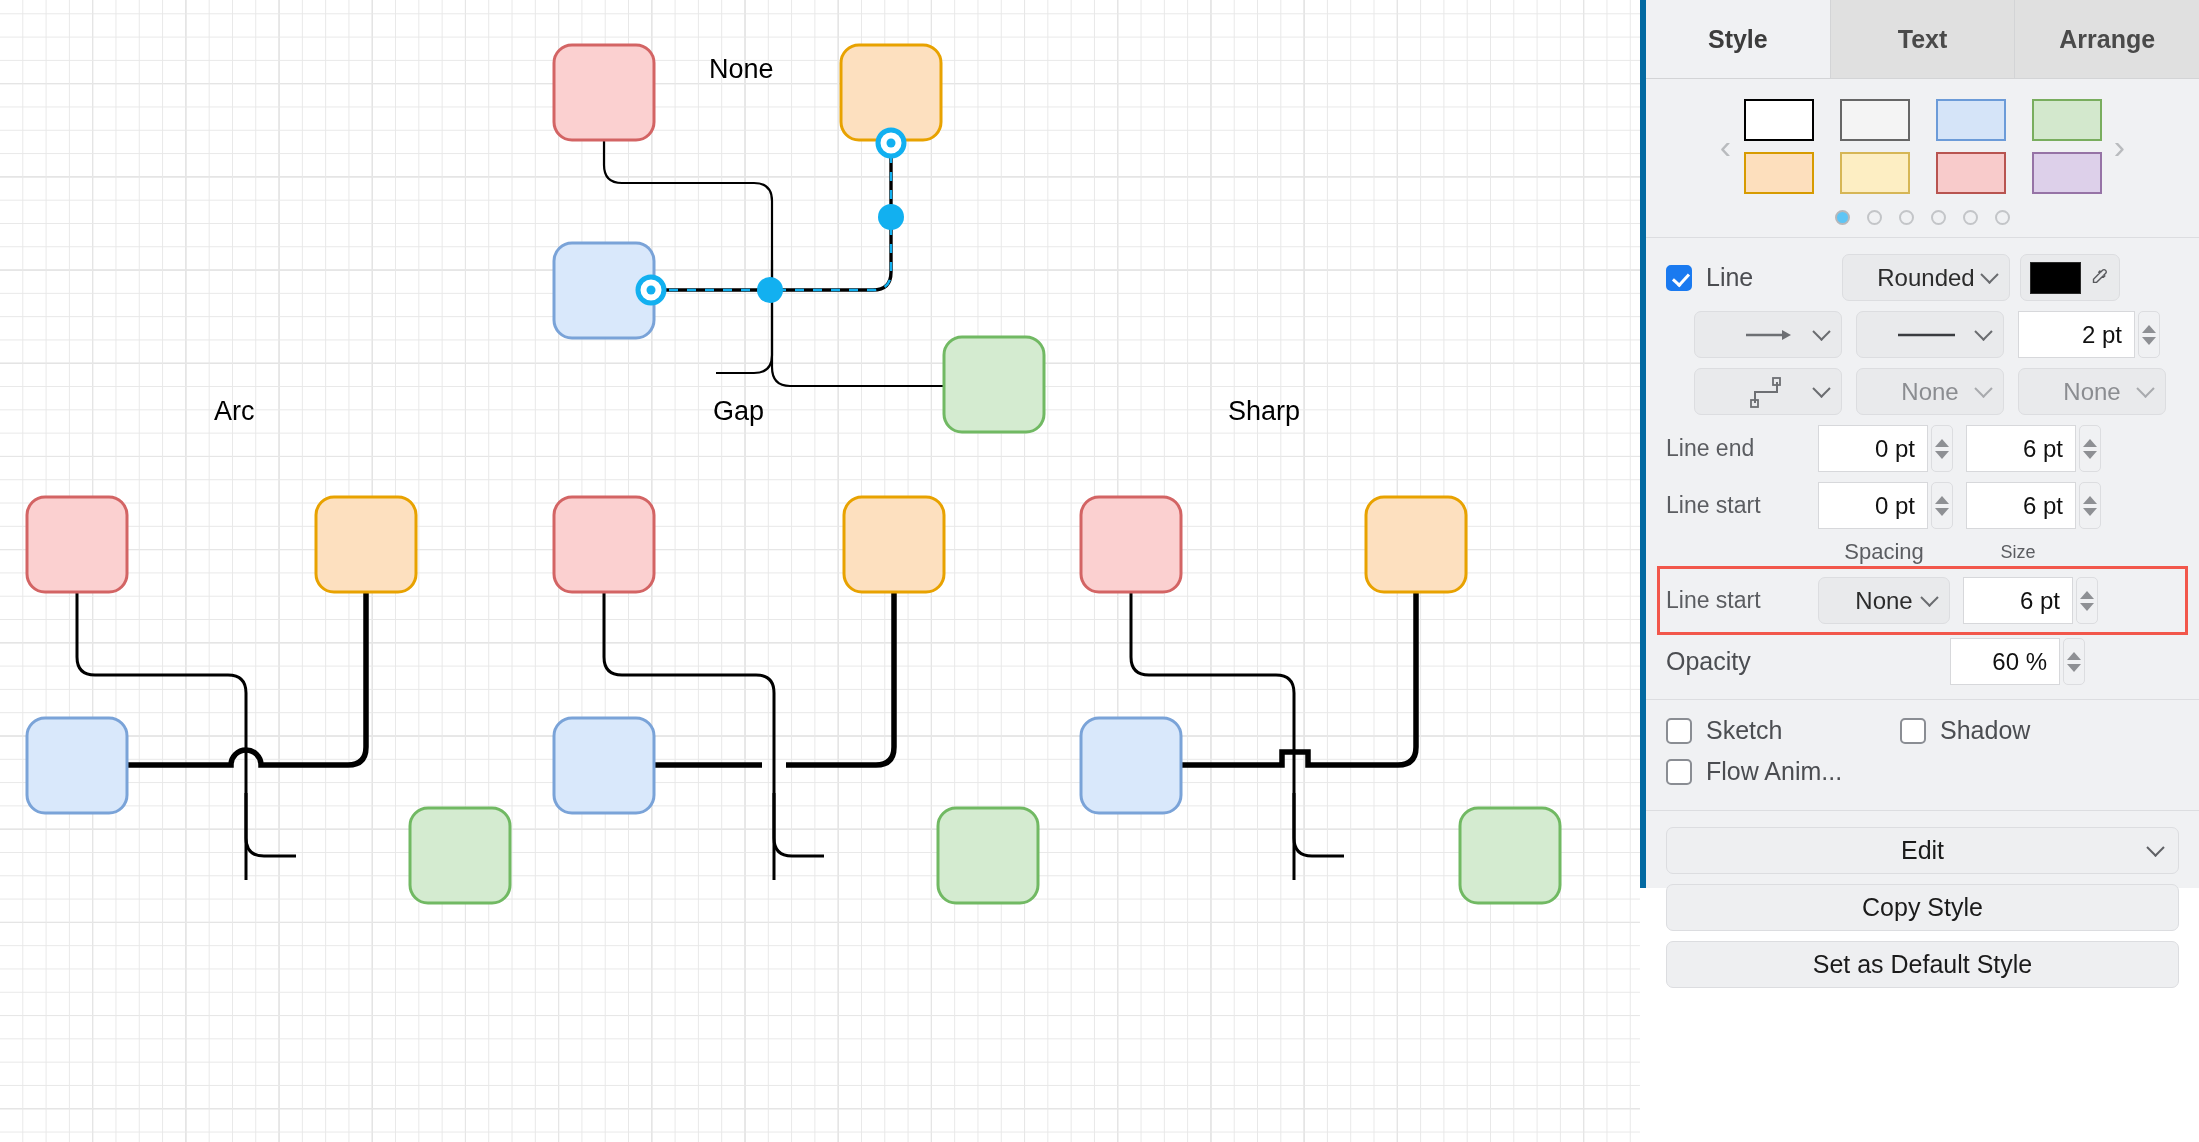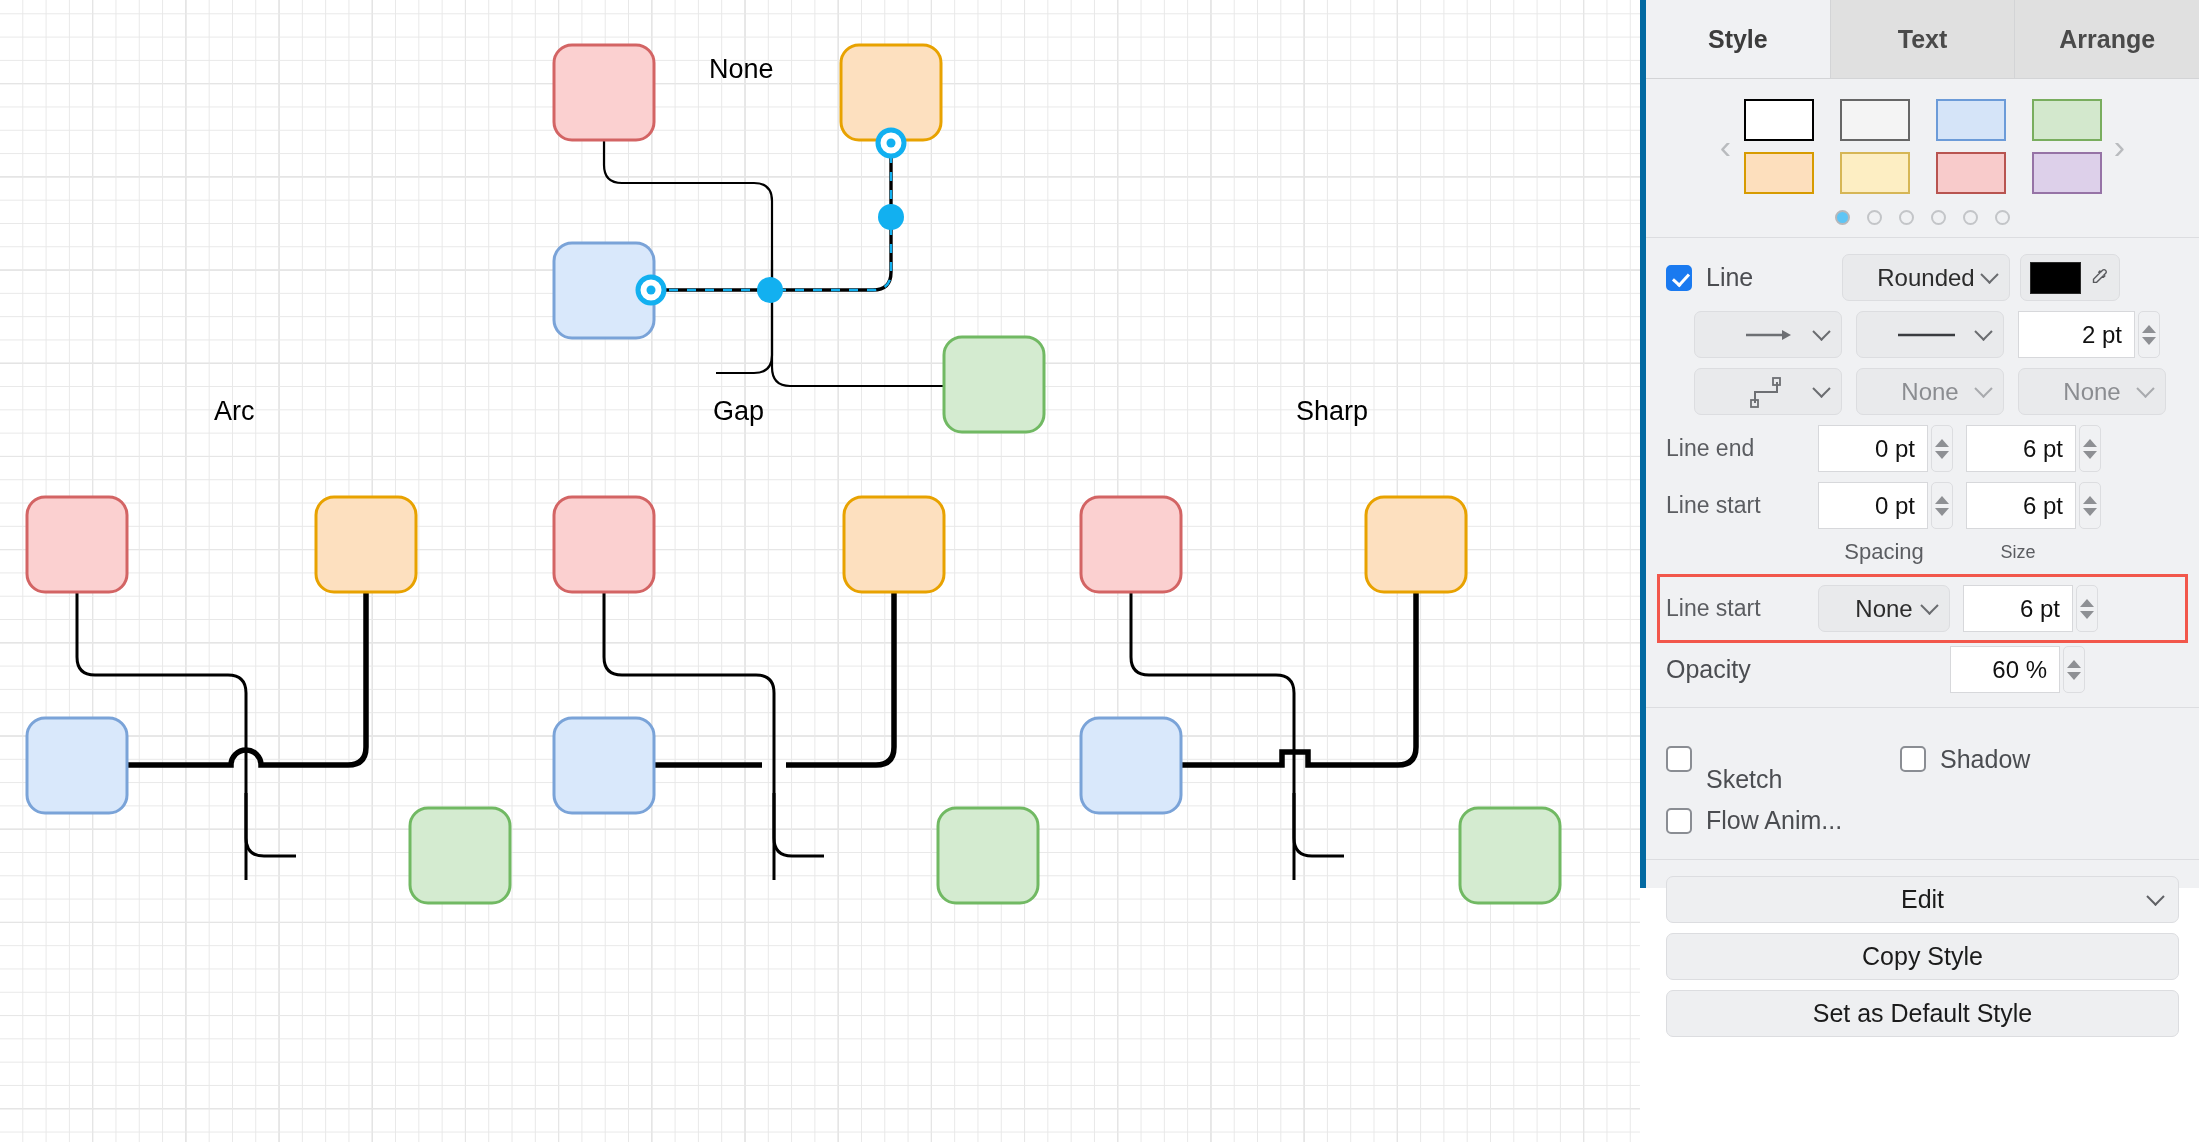--- a/index.html
+++ b/index.html
@@ -207,21 +207,21 @@
         <rect x="1081" y="497" width="100" height="95" rx="18" fill="#fbd0d0" stroke="#d36464" stroke-width="3"></rect>
         <rect x="1366" y="497" width="100" height="95" rx="18" fill="#fde0bf" stroke="#e8a200" stroke-width="3"></rect>
         <rect x="1081" y="718" width="100" height="95" rx="18" fill="#d9e8fb" stroke="#7aa3d8" stroke-width="3"></rect>
         <rect x="1460" y="808" width="100" height="95" rx="18" fill="#d4ebd0" stroke="#71b963" stroke-width="3"></rect>
       </g>
     </svg>
 
     <div class="grp-label" style="left:709px; top:54px;">None</div>
     <div class="grp-label" style="left:214px; top:396px;">Arc</div>
     <div class="grp-label" style="left:713px; top:396px;">Gap</div>
-    <div class="grp-label" style="left:1296px; top:396px;">Sharp</div>
+    <div class="grp-label" style="left:1228px; top:396px;">Sharp</div>
   </div>
 
   <div id="panel">
 
     <div class="tabs">
       <div class="tab active">Style</div>
       <div class="tab">Text</div>
       <div class="tab">Arrange</div>
     </div>
 
@@ -328,21 +328,21 @@
             <i class="up"></i>
             <i class="dn"></i>
           </div>
         <div class="txtfield" style="width:110px; margin-left:13px;">6 pt</div>
         <div class="stepper">
             <i class="up"></i>
             <i class="dn"></i>
           </div>
       </div>
 
-      <div class="row" style="margin-bottom:12px;">
+      <div class="row" style="margin-bottom:4px;">
         <div style="width:152px;"></div>
         <div class="lbl" style="width:132px; text-align:center; font-size:22px;">Spacing</div>
         <div class="lbl" style="width:136px; text-align:center; font-size:18px;">Size</div>
       </div>
 
       <div class="row hl-box" style="margin:0 -6px 6px -6px; padding:8px 6px;">
         <div class="lbl" style="width:152px;">Line start</div>
         <div class="sel" style="width:132px;">
           <span>None</span>
           <span class="chev"></span>
@@ -360,21 +360,21 @@
         <div class="stepper">
             <i class="up"></i>
             <i class="dn"></i>
           </div>
       </div>
     </div>
 
     <div class="chk-sec">
       <div class="chk-row">
         <div class="cb"></div>
-        <div class="lbl-bold" style="width:180px;margin-top:41px;">Sketch</div>
+        <div class="lbl-bold" style="width:180px;">Sketch</div>
         <div class="cb"></div>
         <div class="lbl-bold">Shadow</div>
       </div>
       <div class="chk-row">
         <div class="cb"></div>
         <div class="lbl-bold">Flow Anim...</div>
       </div>
     </div>
 
     <div class="btn-sec">

